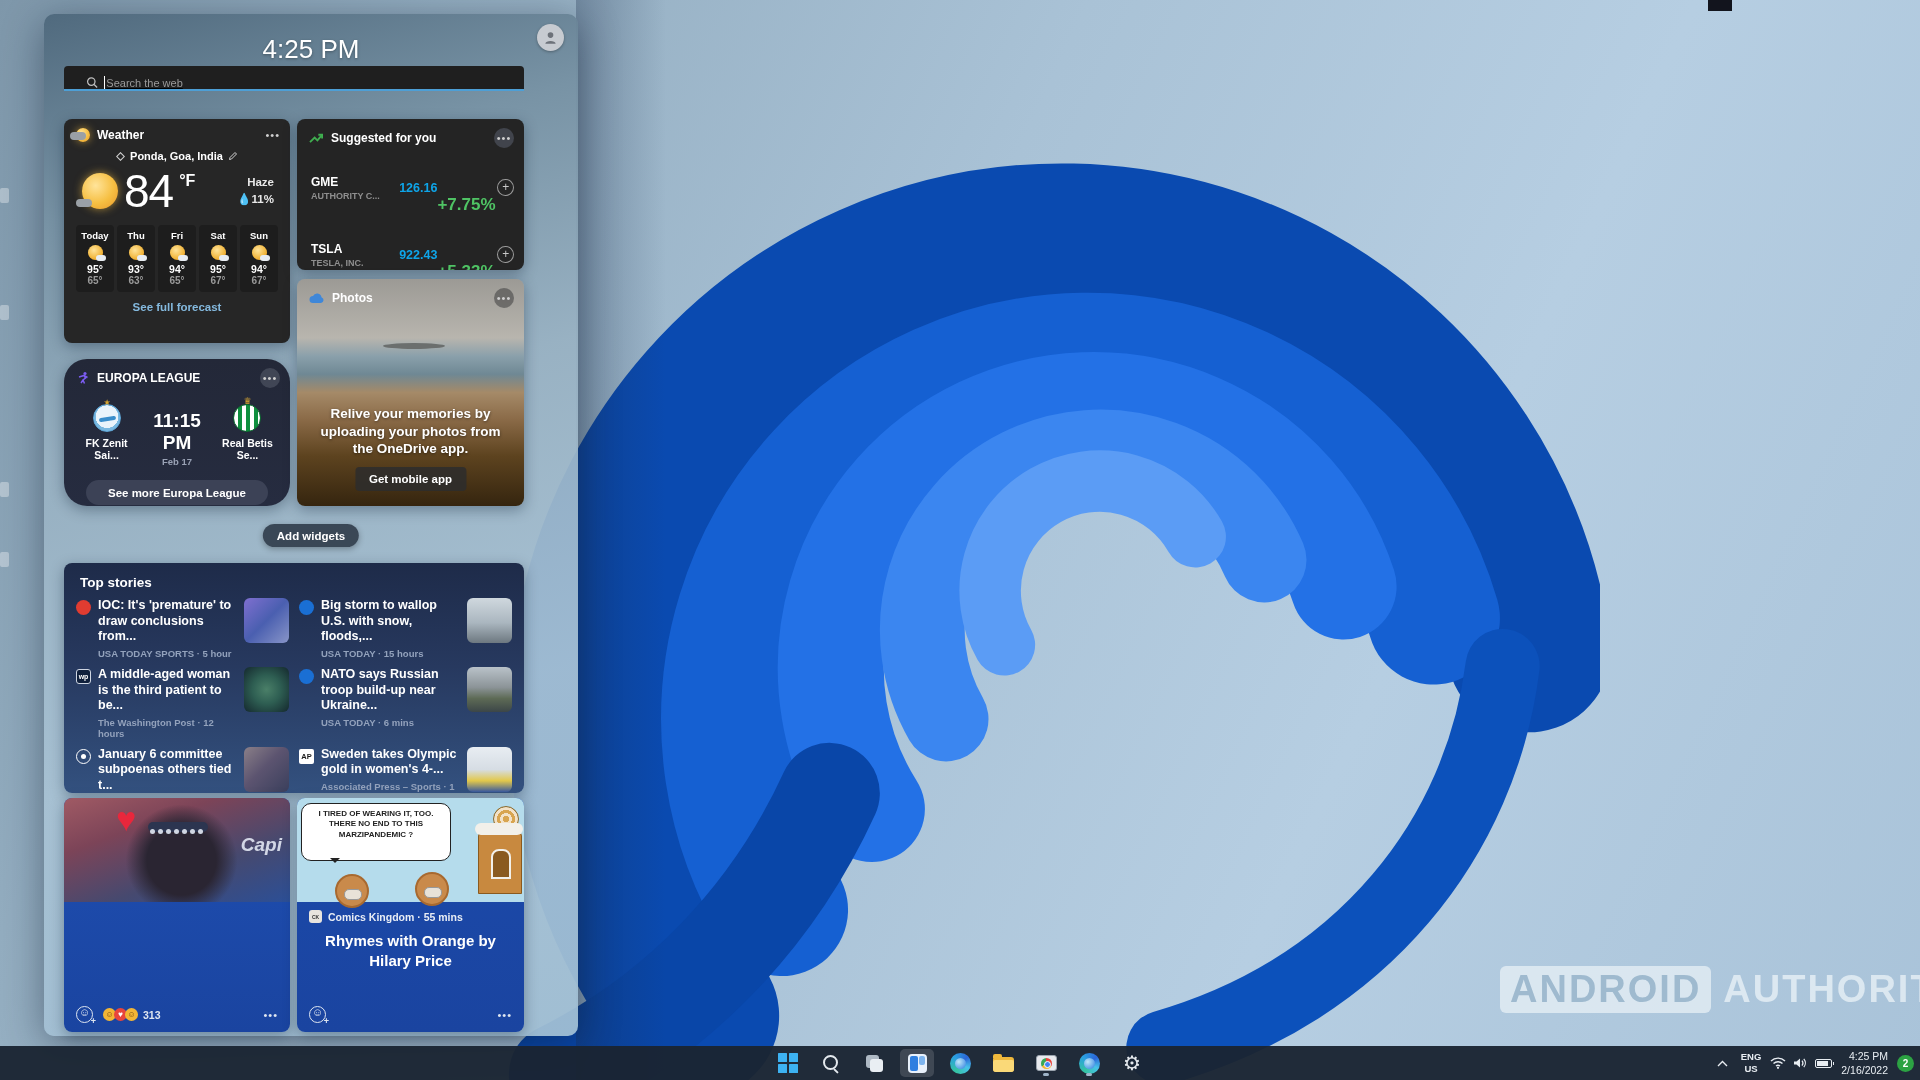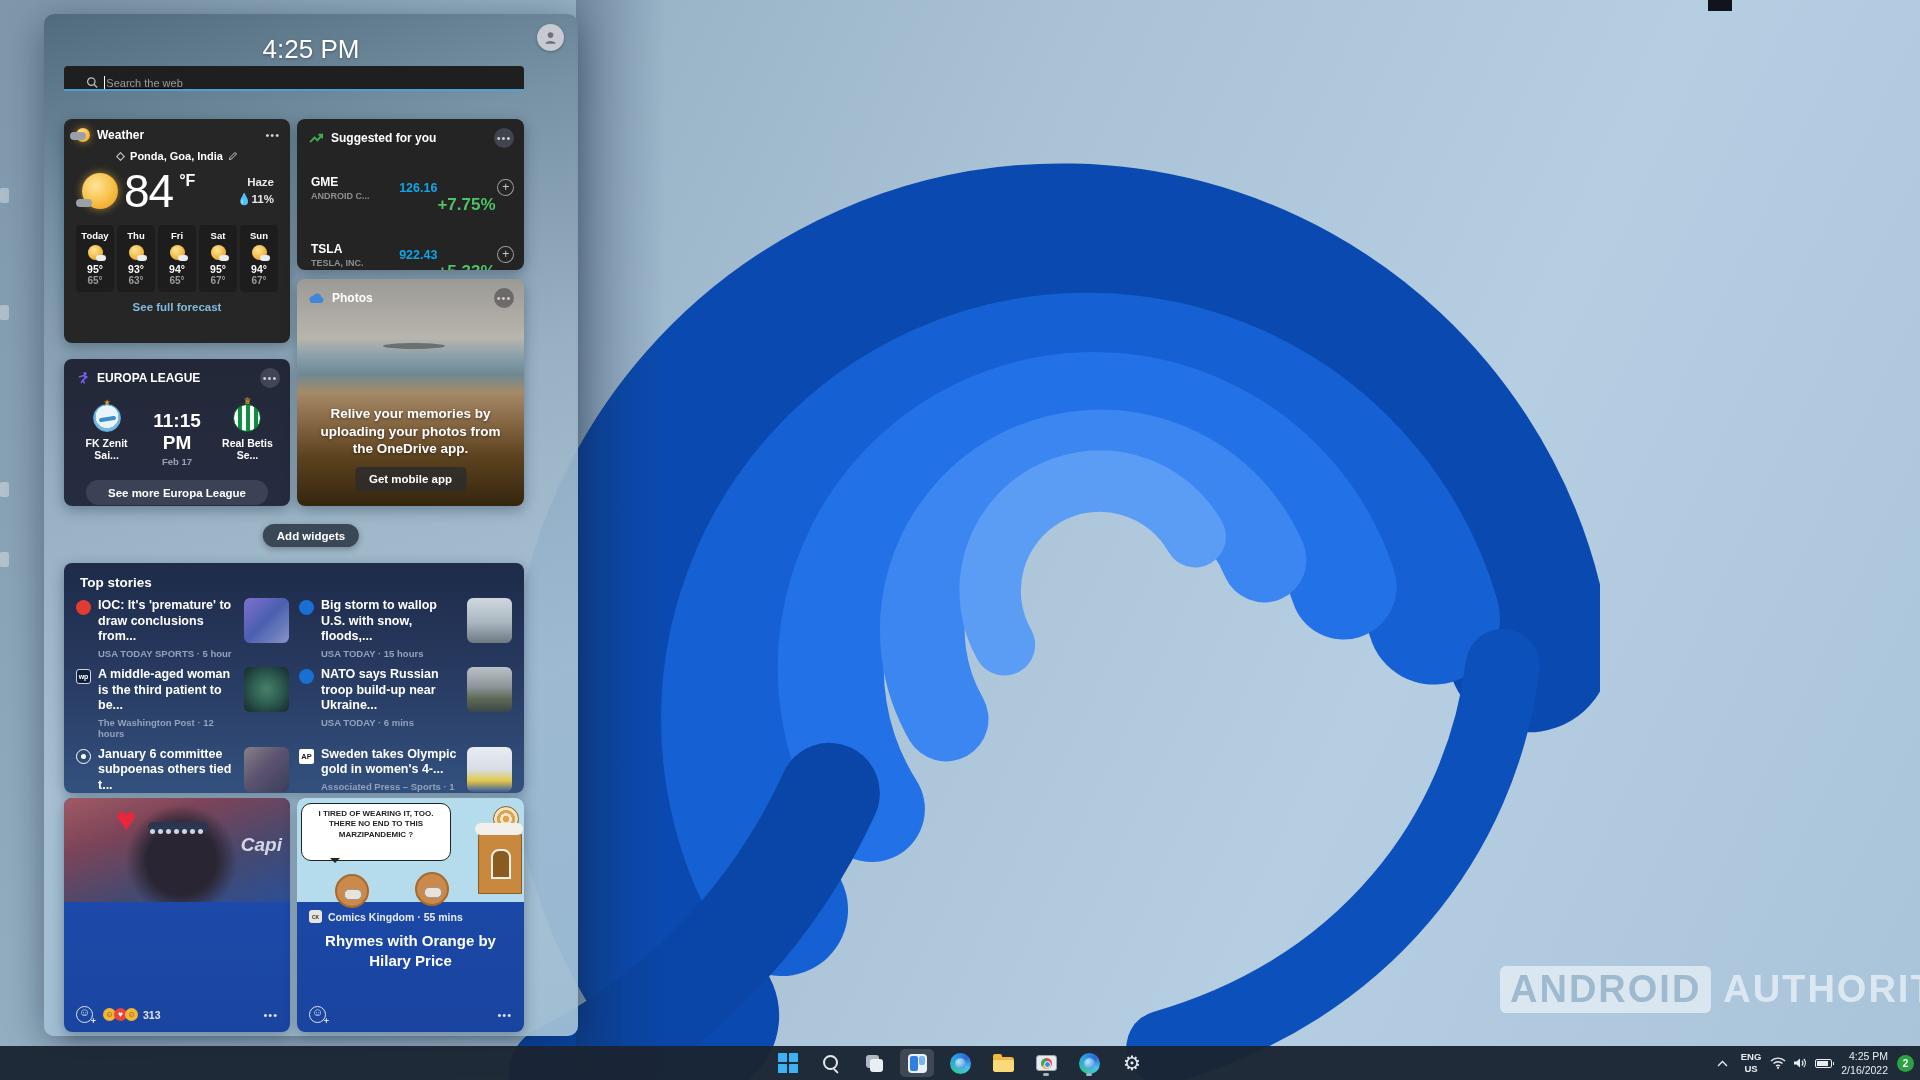--- a/index.html
+++ b/index.html
@@ -72,21 +72,21 @@
   .stk-co { color:#8f8f8f; font-size:9px; font-weight:bold; margin-top:2px; }
   .stk-left { width:78px; }
   .stk-price { color:#0ea5e9; font-size:12.5px; font-weight:bold; width:52px; text-align:right; }
   .stk-chg { color:#4fc364; font-size:17px; font-weight:bold; width:52px; text-align:right;margin-top:35px; }
   .stk-add { width:17px; height:17px; border-radius:50%; border:1.4px solid #9a9a9a; color:#c9c9c9;
     font-size:12px; line-height:14px; text-align:center; margin-left:8px; cursor:pointer; }
   .stk-link { text-align:center; color:#5aa9e6; font-size:12.5px; font-weight:bold; margin-top:8px; cursor:pointer; }
 
   
   .europa { left:20px; top:345px; width:226px; height:147px;
-    background:linear-gradient(180deg,#232838 0%, #262c40 100%); }
+    background:linear-gradient(180deg,#232838 0%, #262c40 100%);border-radius:23px; }
   .eu-match { display:flex; align-items:flex-start; justify-content:space-between; padding:10px 10px 0; cursor:pointer; }
   .eu-team { width:70px; text-align:center; }
   .eu-name { color:#fff; font-size:10.5px; font-weight:bold; margin-top:5px; }
   .crest { width:28px; height:28px; border-radius:50%; margin:0 auto; position:relative; }
   .crest-zenit { background:radial-gradient(circle at 50% 45%, #eaf4fb 0 58%, #79b8e0 59%); border:1px solid #5fa7d8; }
   .crest-zenit:before { content:""; position:absolute; left:5px; top:12px; width:17px; height:4px; background:#3a8ecb; border-radius:2px; transform:rotate(-8deg); }
   .crest-zenit:after { content:"★"; position:absolute; top:-7px; left:10px; font-size:8px; color:#d8a631; }
   .crest-betis { background:repeating-linear-gradient(90deg,#ffffff 0 4px,#0f8f3e 4px 8px); border:1px solid #0c6e31; }
   .crest-betis:after { content:"♛"; position:absolute; top:-9px; left:9px; font-size:9px; color:#d8a631; }
   .eu-mid { text-align:center; margin-top:6px; }
@@ -332,21 +332,21 @@
           <path d="M10 3 L14 3 L14 7" fill="none" stroke="#3fae4f" stroke-width="2"></path>
         </svg>
         <span class="card-title">Suggested for you</span>
         <div class="dots-circle">
             <span class="dots">•••</span>
           </div>
       </div>
       <div class="stk-row">
         <div class="stk-left">
           <div class="stk-sym">GME</div>
-          <div class="stk-co">ANDROID C...</div>
+          <div class="stk-co">AUTHORITY C...</div>
         </div>
         <div class="stk-price">126.16</div>
         <div class="stk-chg">+7.75%</div>
         <div class="stk-add">+</div>
       </div>
       <div class="stk-row">
         <div class="stk-left">
           <div class="stk-sym">TSLA</div>
           <div class="stk-co">TESLA, INC.</div>
         </div>

